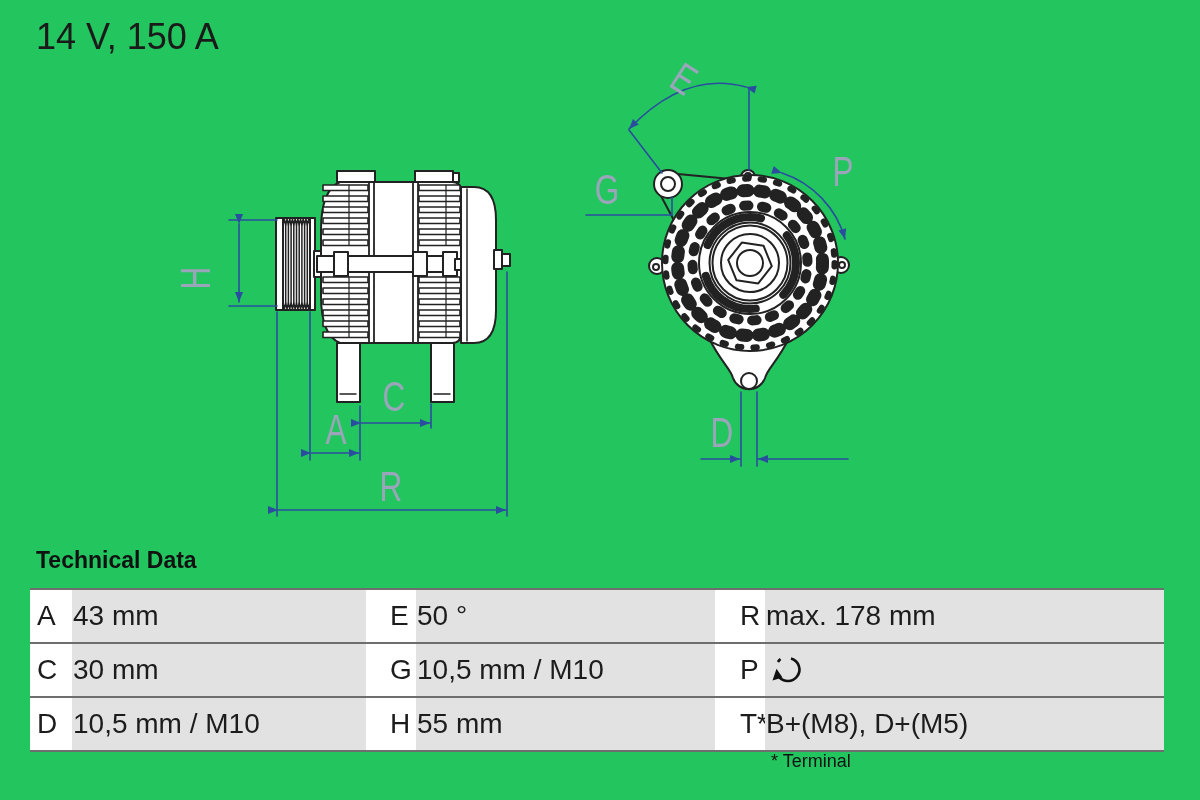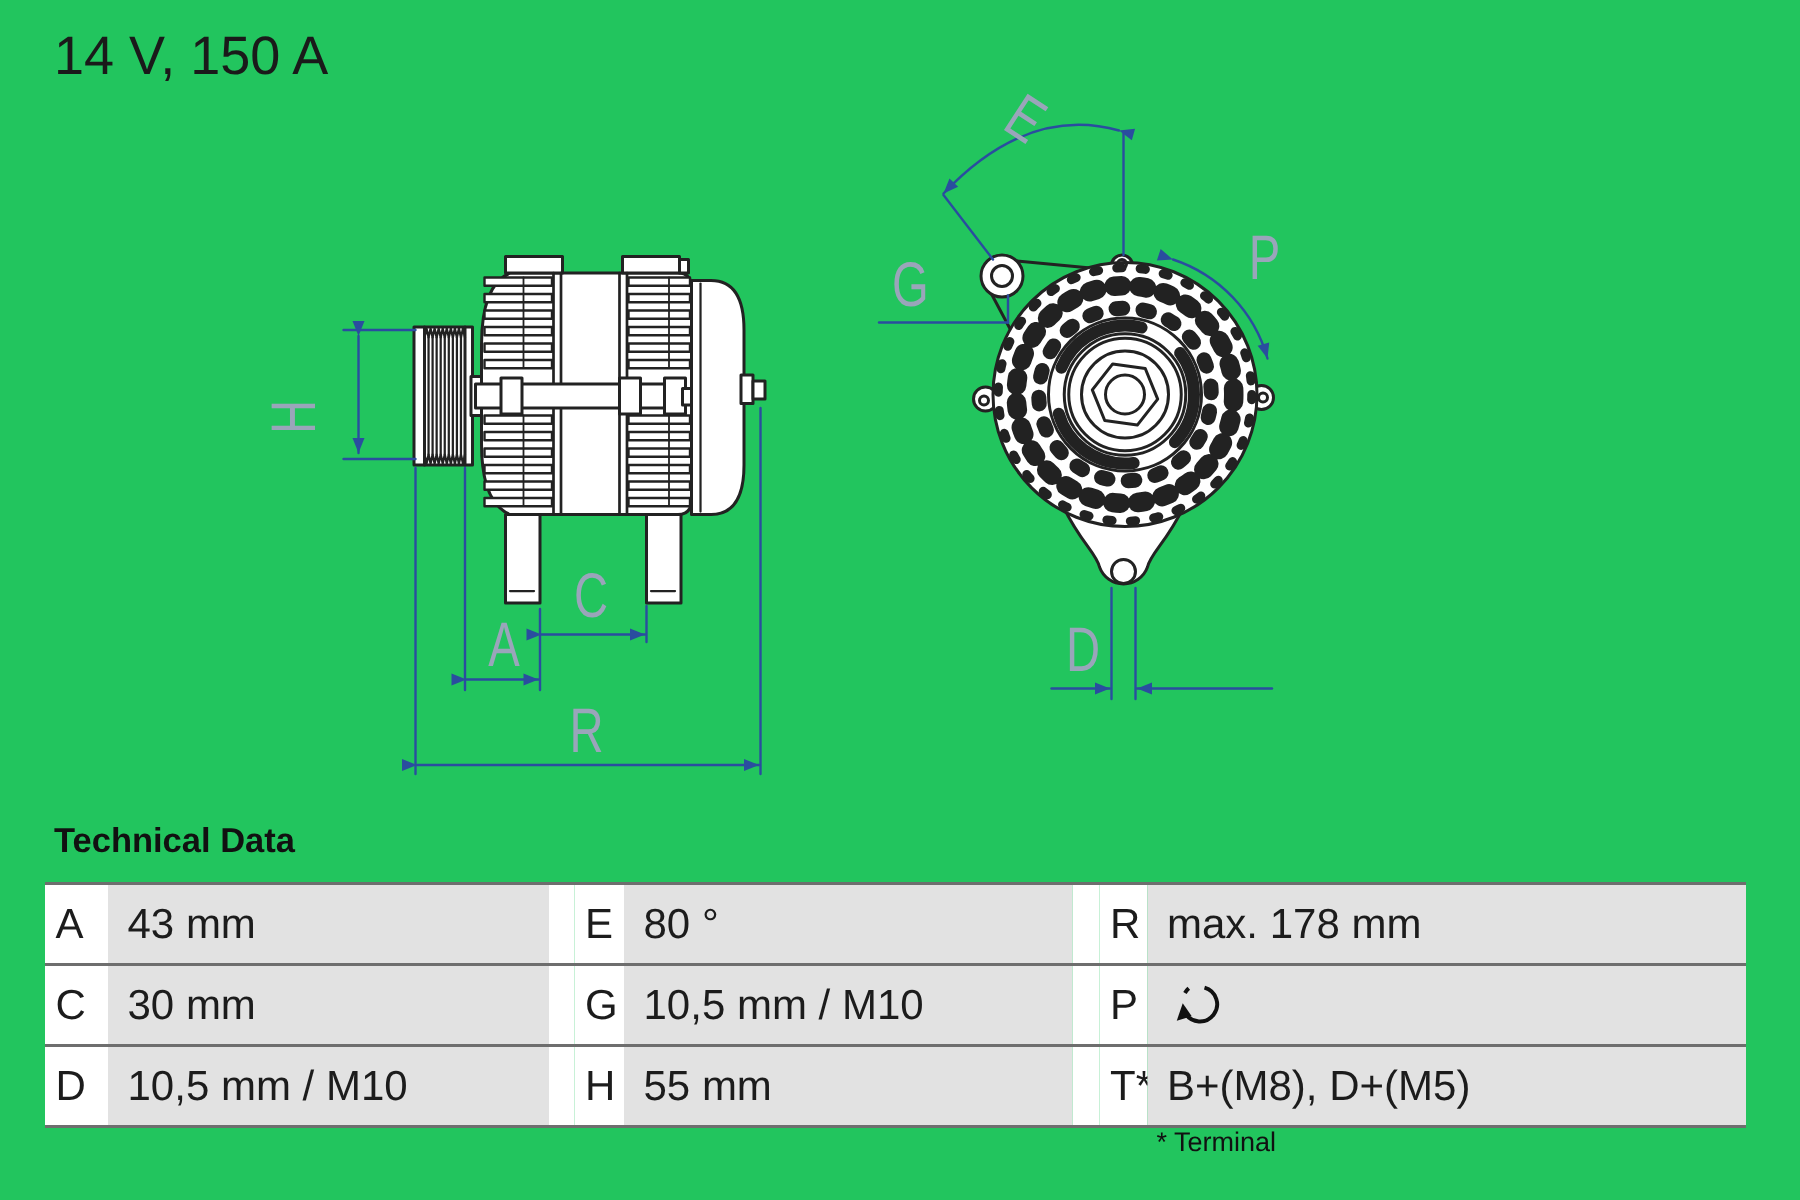--- a/index.html
+++ b/index.html
@@ -6,21 +6,21 @@
   .page{position:relative;width:1200px;height:800px;background:#22c55e;overflow:hidden;
         font-family:"Liberation Sans", sans-serif;color:#1c1c1c;}
   .title{position:absolute;left:36px;top:16px;font-size:36px;font-weight:400;color:#1a1a1a;}
   .section-title{position:absolute;left:36px;top:547px;font-size:23px;font-weight:700;color:#111;}
   .techtable{position:absolute;left:30px;top:588px;width:1134px;}
   .trow{display:grid;grid-template-columns:42px 294px 17px 33px 299px 18px 32px 399px;
         height:52px;border-top:2px solid #6e6e6e;}
   .trow:last-child{border-bottom:2px solid #6e6e6e;}
   .cell{display:flex;align-items:center;font-size:28px;}
   .letter{background:#fff;padding-left:7px;}
-  .value{background:#e2e2e2;padding-left:13px;}
+  .value{background:#e2e2e2;padding-left:1px;}
   .gapcell{background:#fff;}
   .footnote{position:absolute;left:771px;top:751px;font-size:18px;color:#111;text-align:right;}
   svg text.dimlabel{font-family:"Liberation Sans", sans-serif;font-size:42px;fill:#9aa5ba;}
   .rot-icon{margin-left:2px;}
 </style>
 </head>
 <body>
 
 <div class="page">
 
@@ -206,21 +206,21 @@
 
   <div class="section-title">Technical Data</div>
 
   
   <div class="techtable">
     <div class="trow">
       <div class="cell letter">A</div>
       <div class="cell value">43 mm</div>
       <div class="gapcell"></div>
       <div class="cell letter">E</div>
-      <div class="cell value">80 °</div>
+      <div class="cell value">50 °</div>
       <div class="gapcell"></div>
       <div class="cell letter">R</div>
       <div class="cell value">max. 178 mm</div>
     </div>
     <div class="trow">
       <div class="cell letter">C</div>
       <div class="cell value">30 mm</div>
       <div class="gapcell"></div>
       <div class="cell letter">G</div>
       <div class="cell value">10,5 mm / M10</div>

